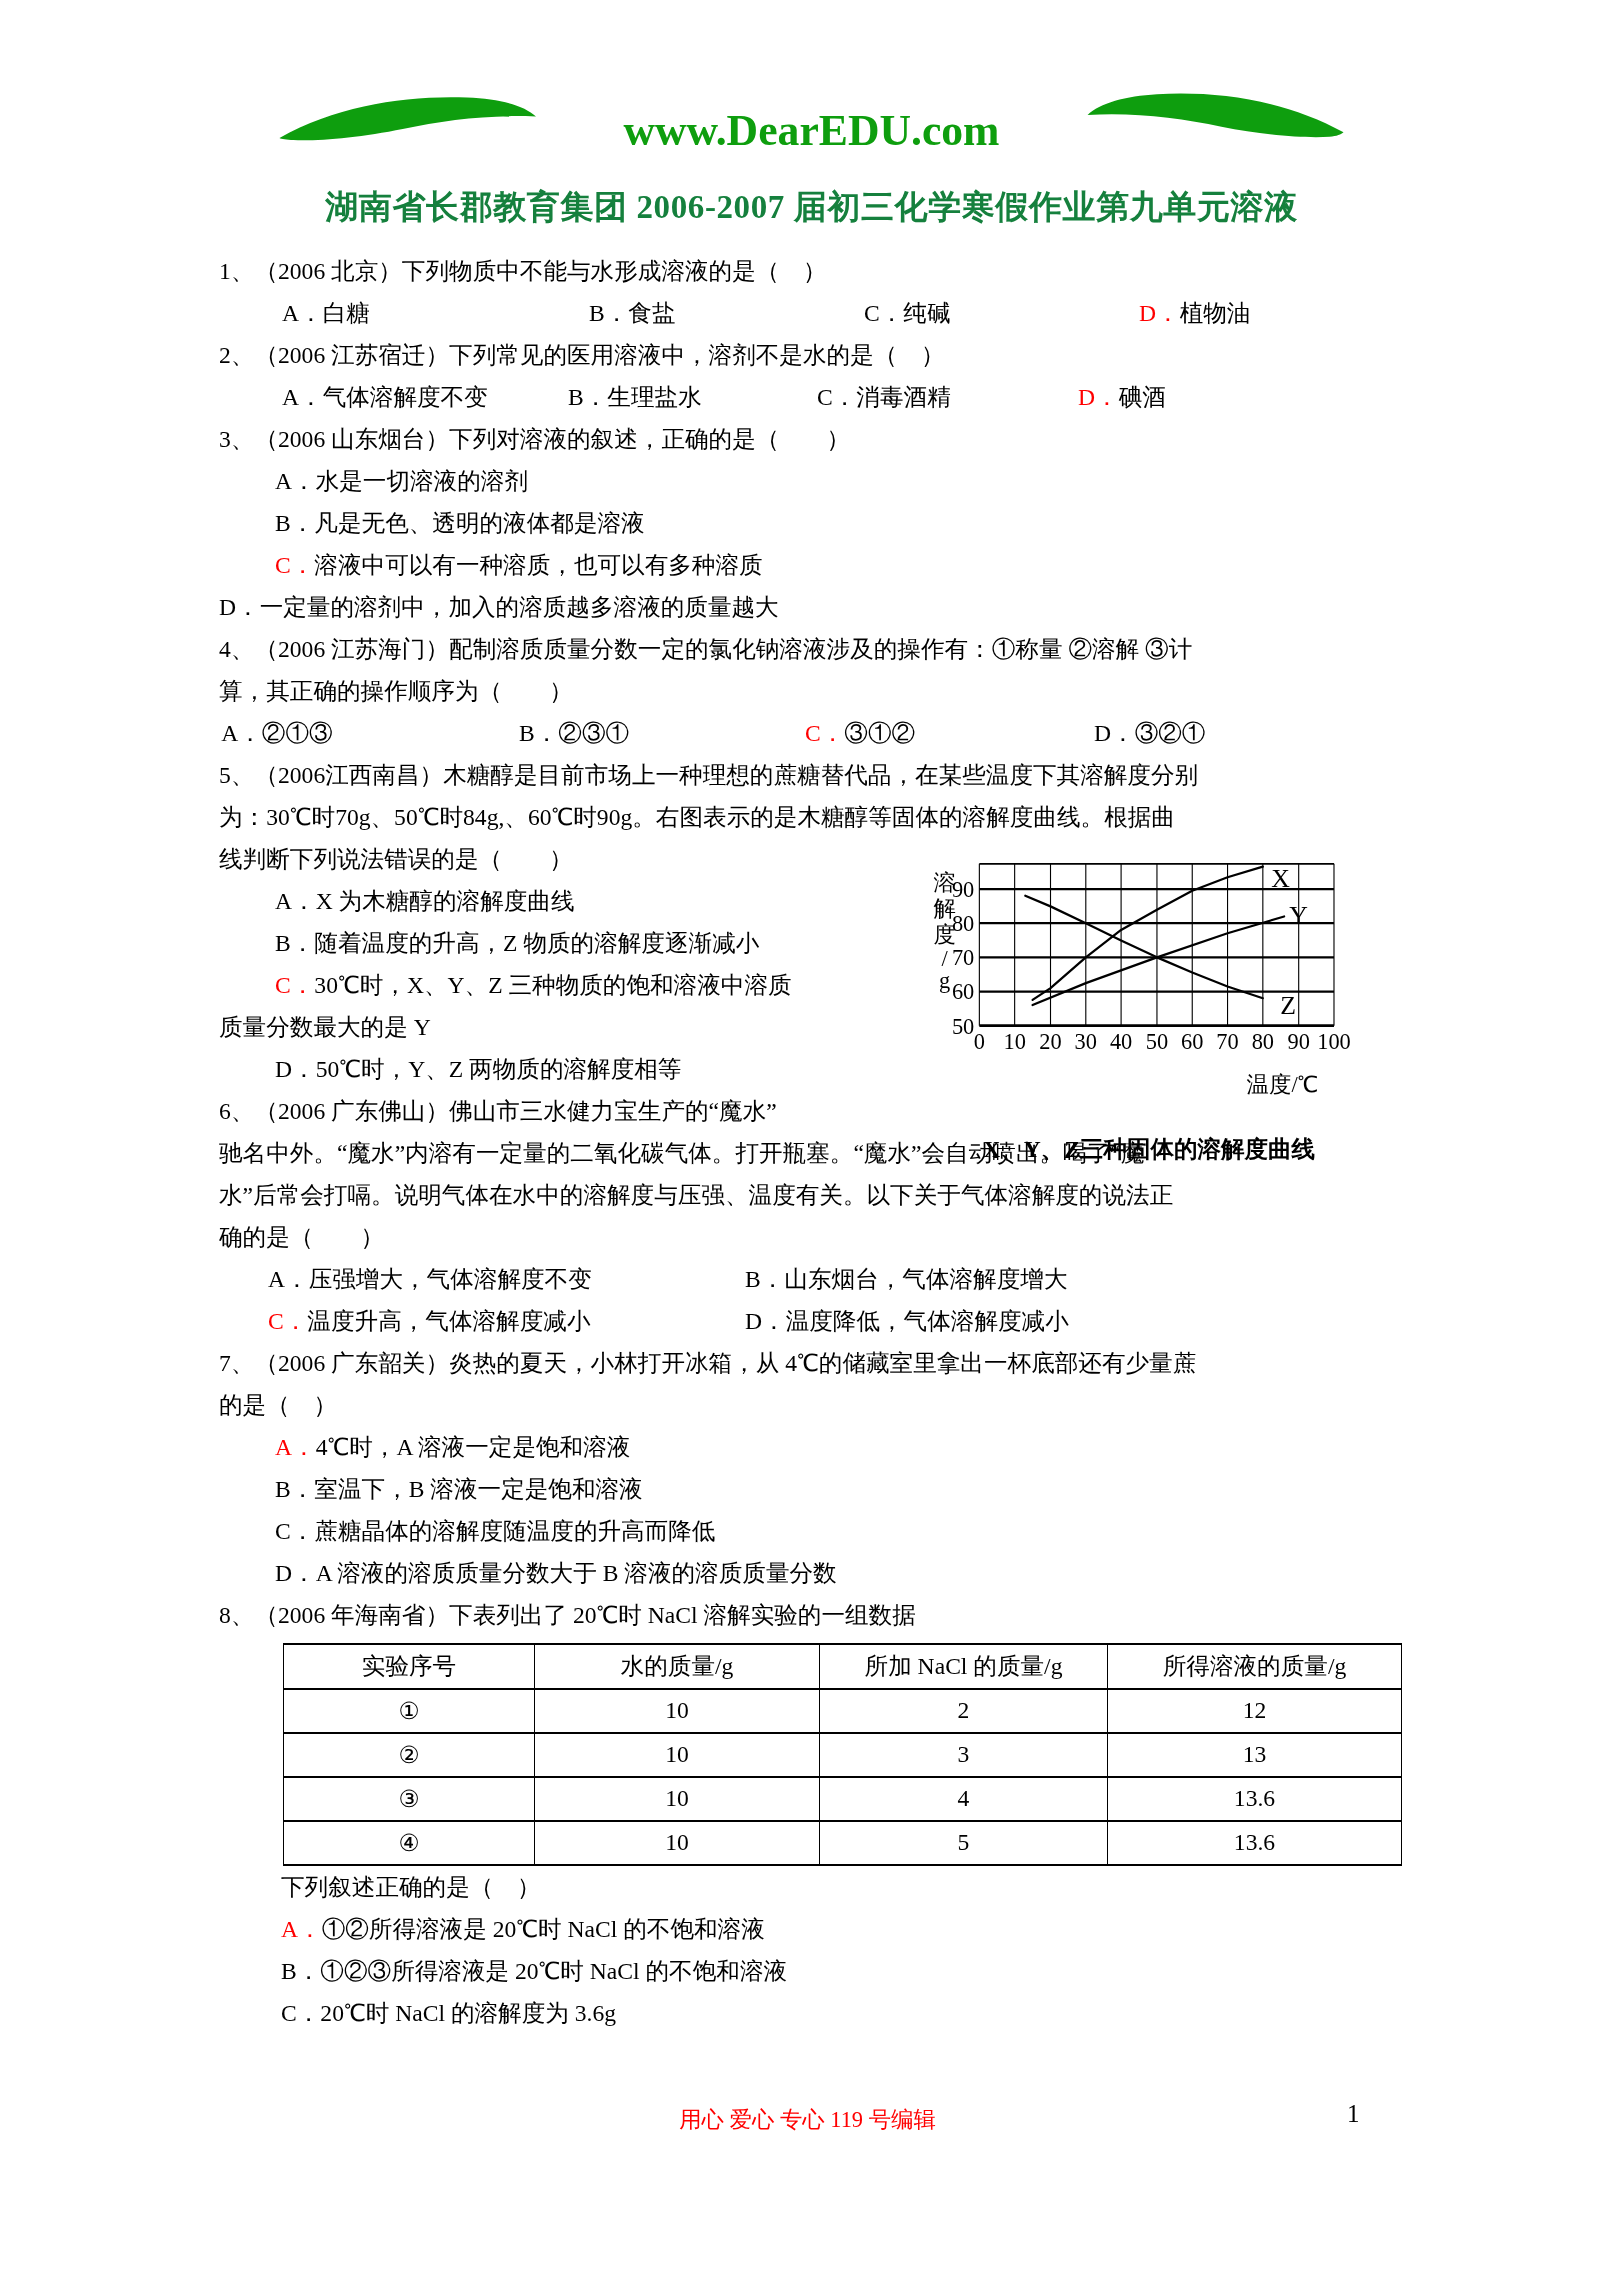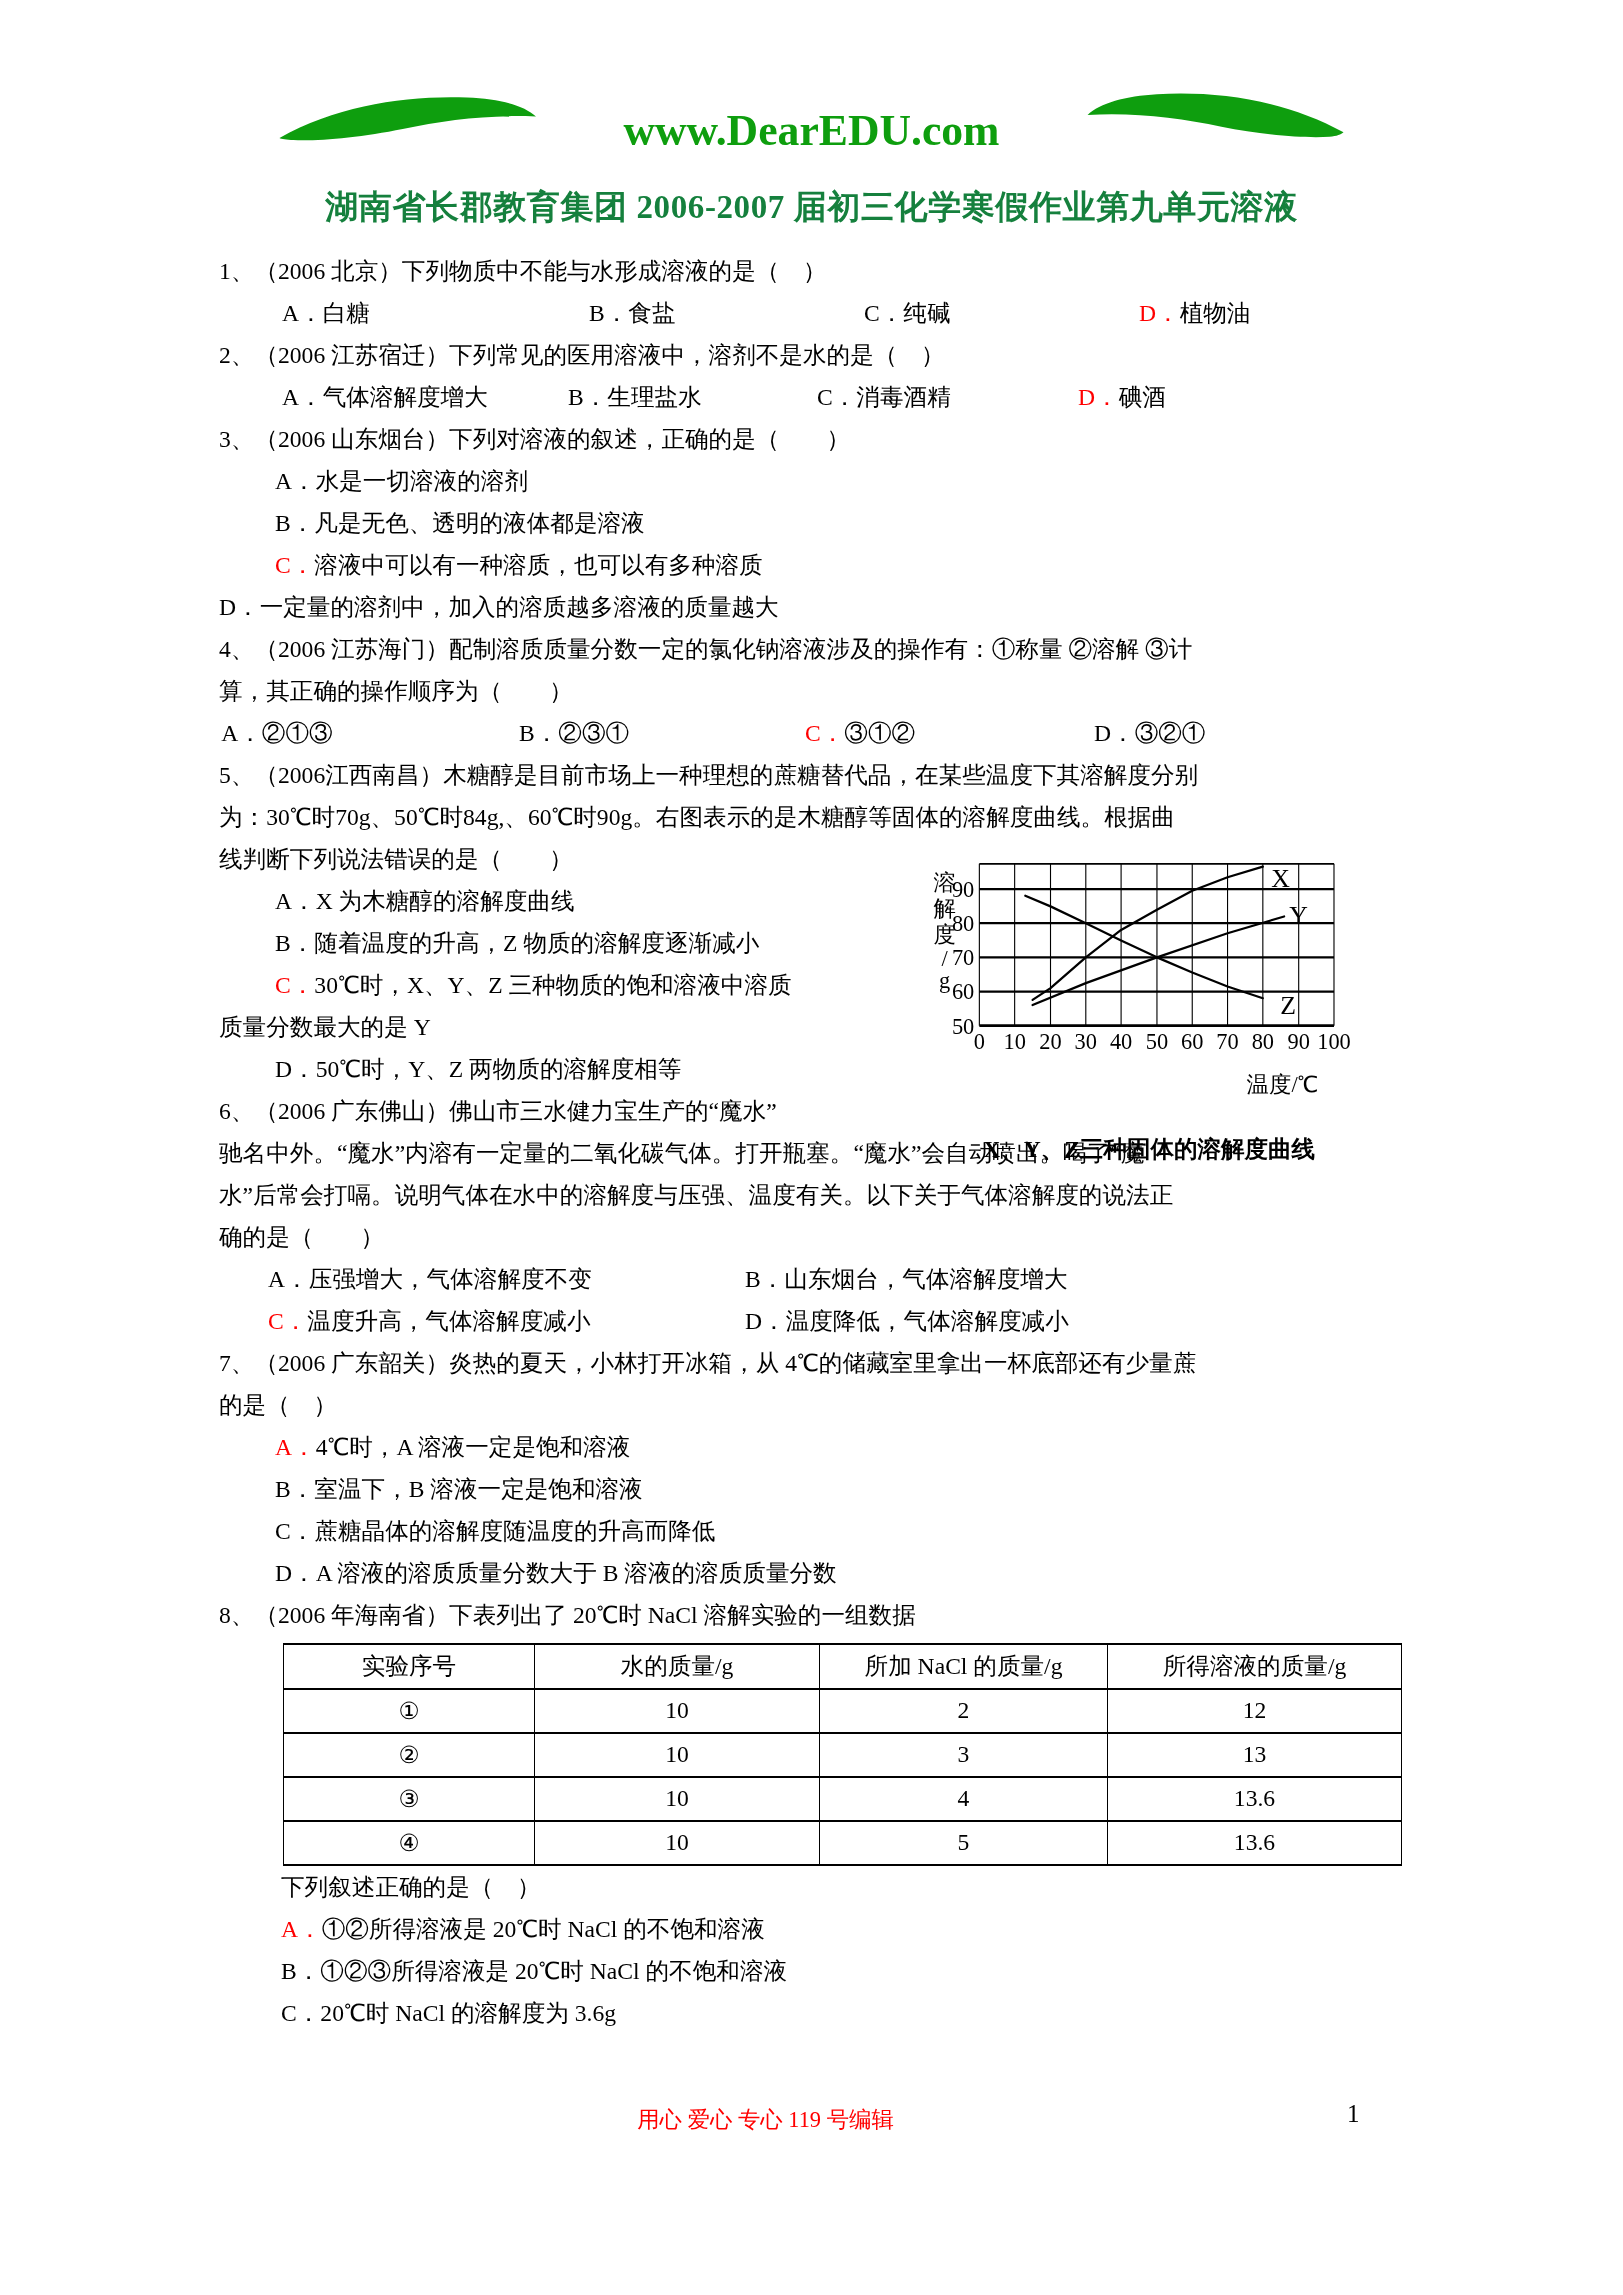--- a/index.html
+++ b/index.html
@@ -29,21 +29,21 @@
   table.q8t td{
     border-left:1.1px solid #000;border-right:1.1px solid #000;
     border-top:2.2px solid #000;border-bottom:2.2px solid #000;
     text-align:center;vertical-align:middle;padding:0;
   }
   table.q8t tr.hdr td{height:43px;}
   table.q8t tr.datr td{height:42px;}
   .c0{width:250px;} .c1{width:284px;border-radius:11px;} .c2{width:287px;margin-top:39px;} .c3{width:293px;}
   .footer-line{
     position:absolute;top:2104px;left:0;width:1531px;text-align:center;
-    font-size:22.4px;color:#ff0000;white-space:nowrap;
+    font-size:22.4px;color:#ff0000;white-space:nowrap;padding-left:42px;
   }
   .page-num{position:absolute;top:2100px;left:1347px;font-size:25px;color:#000;}
 </style>
 </head>
 <body>
 
 <svg class="logo-svg" width="1071" height="84" viewBox="0 0 1910 150">
   <path fill="#0e9e0e" d="M5,98 C110,40 230,22 340,26 C398,28 442,40 463,60 C380,56 300,66 225,82 C150,97 75,104 30,102 C18,101 8,100 5,98 Z"></path>
   <path fill="#0e9e0e" d="M1905,88 C1800,30 1680,14 1572,20 C1516,23 1470,36 1448,57 C1530,52 1612,62 1687,78 C1762,93 1836,99 1880,96 C1893,95 1901,92 1905,88 Z"></path>
   <text x="955" y="110" text-anchor="middle" font-size="78" font-weight="bold" fill="#0e9e0e">www.DearEDU.com</text>
@@ -56,21 +56,21 @@
   <div class="ln">1、（2006 北京）下列物质中不能与水形成溶液的是（　）</div>
   <div class="ln rel">
     <span class="opt" style="left:63px"><span>A．</span><span>白糖</span></span>
     <span class="opt" style="left:370px"><span>B．</span><span>食盐</span></span>
     <span class="opt" style="left:645px"><span>C．</span><span>纯碱</span></span>
     <span class="opt" style="left:920px"><span class="red">D．</span><span>植物油</span></span>
   </div>
 
   <div class="ln">2、（2006 江苏宿迁）下列常见的医用溶液中，溶剂不是水的是（　）</div>
   <div class="ln rel">
-    <span class="opt" style="left:63px"><span>A．</span><span>气体溶解度增大</span></span>
+    <span class="opt" style="left:63px"><span>A．</span><span>气体溶解度不变</span></span>
     <span class="opt" style="left:349px"><span>B．</span><span>生理盐水</span></span>
     <span class="opt" style="left:598px"><span>C．</span><span>消毒酒精</span></span>
     <span class="opt" style="left:859px"><span class="red">D．</span><span>碘酒</span></span>
   </div>
 
   <div class="ln">3、（2006 山东烟台）下列对溶液的叙述，正确的是（　　）</div>
   <div class="ln ind"><span>A．</span><span>水是一切溶液的溶剂</span></div>
   <div class="ln ind"><span>B．</span><span>凡是无色、透明的液体都是溶液</span></div>
   <div class="ln ind"><span class="red">C．</span><span>溶液中可以有一种溶质，也可以有多种溶质</span></div>
   <div class="ln"><span>D．</span><span>一定量的溶剂中，加入的溶质越多溶液的质量越大</span></div>

